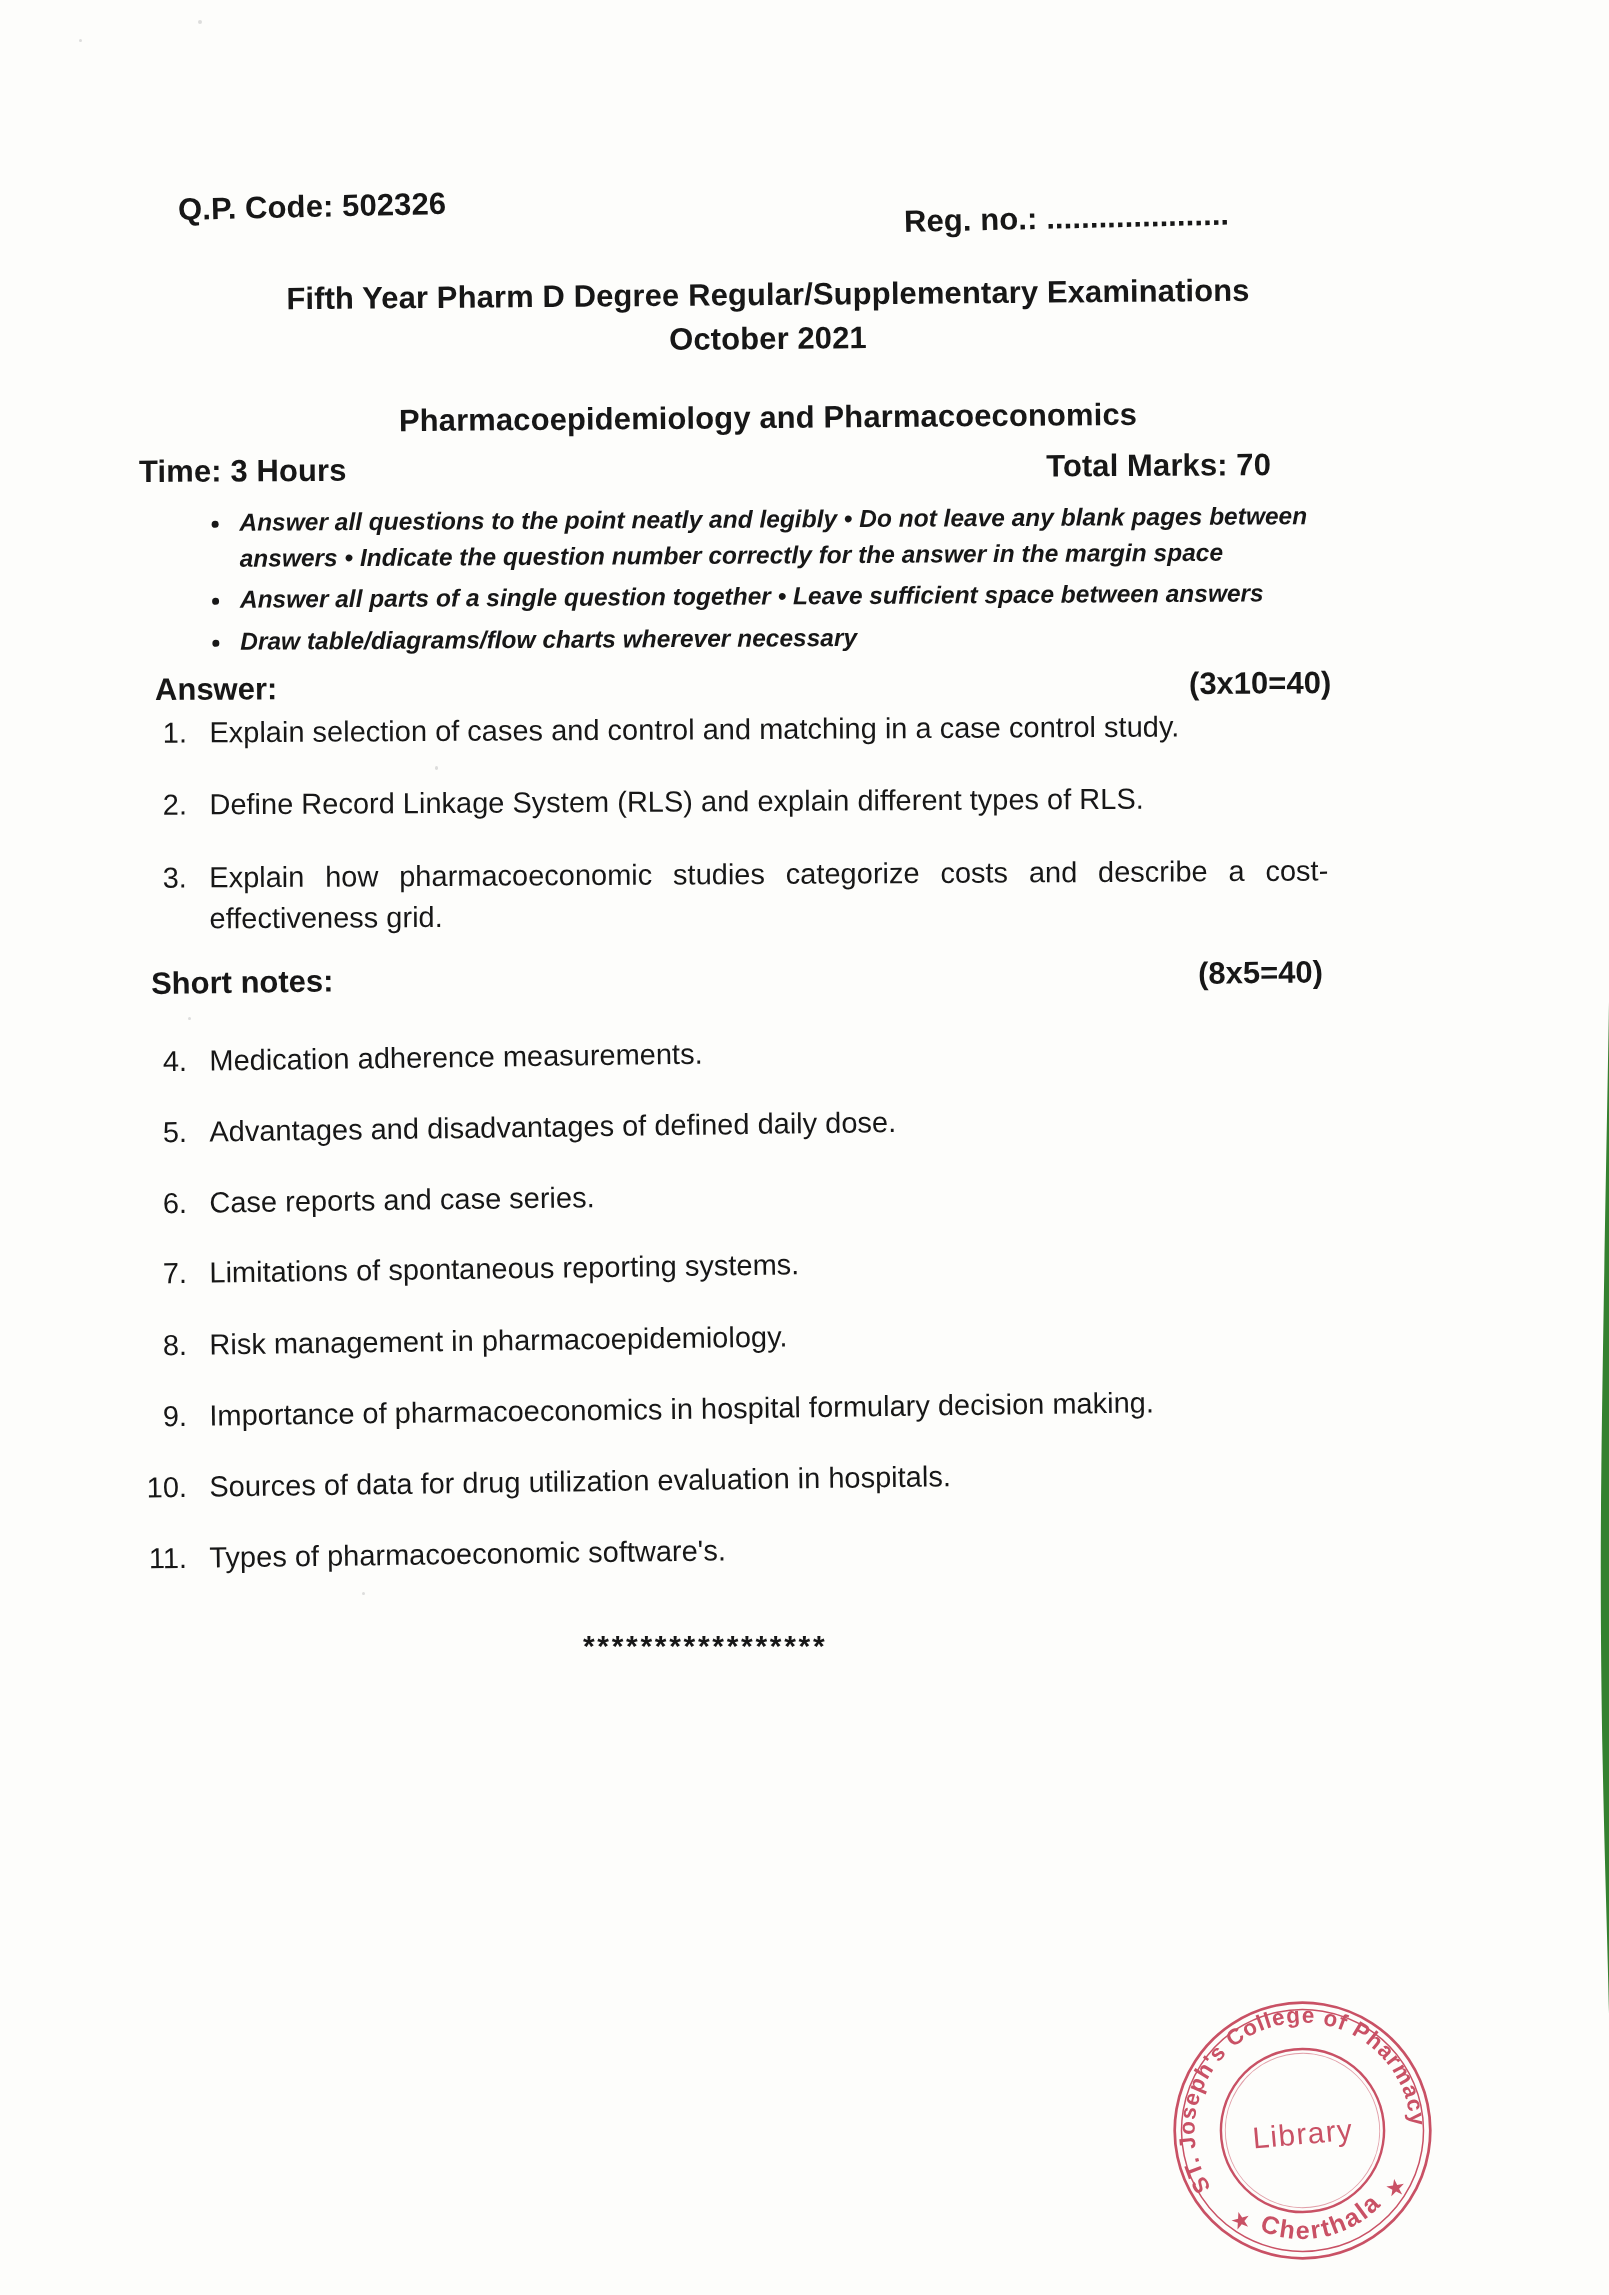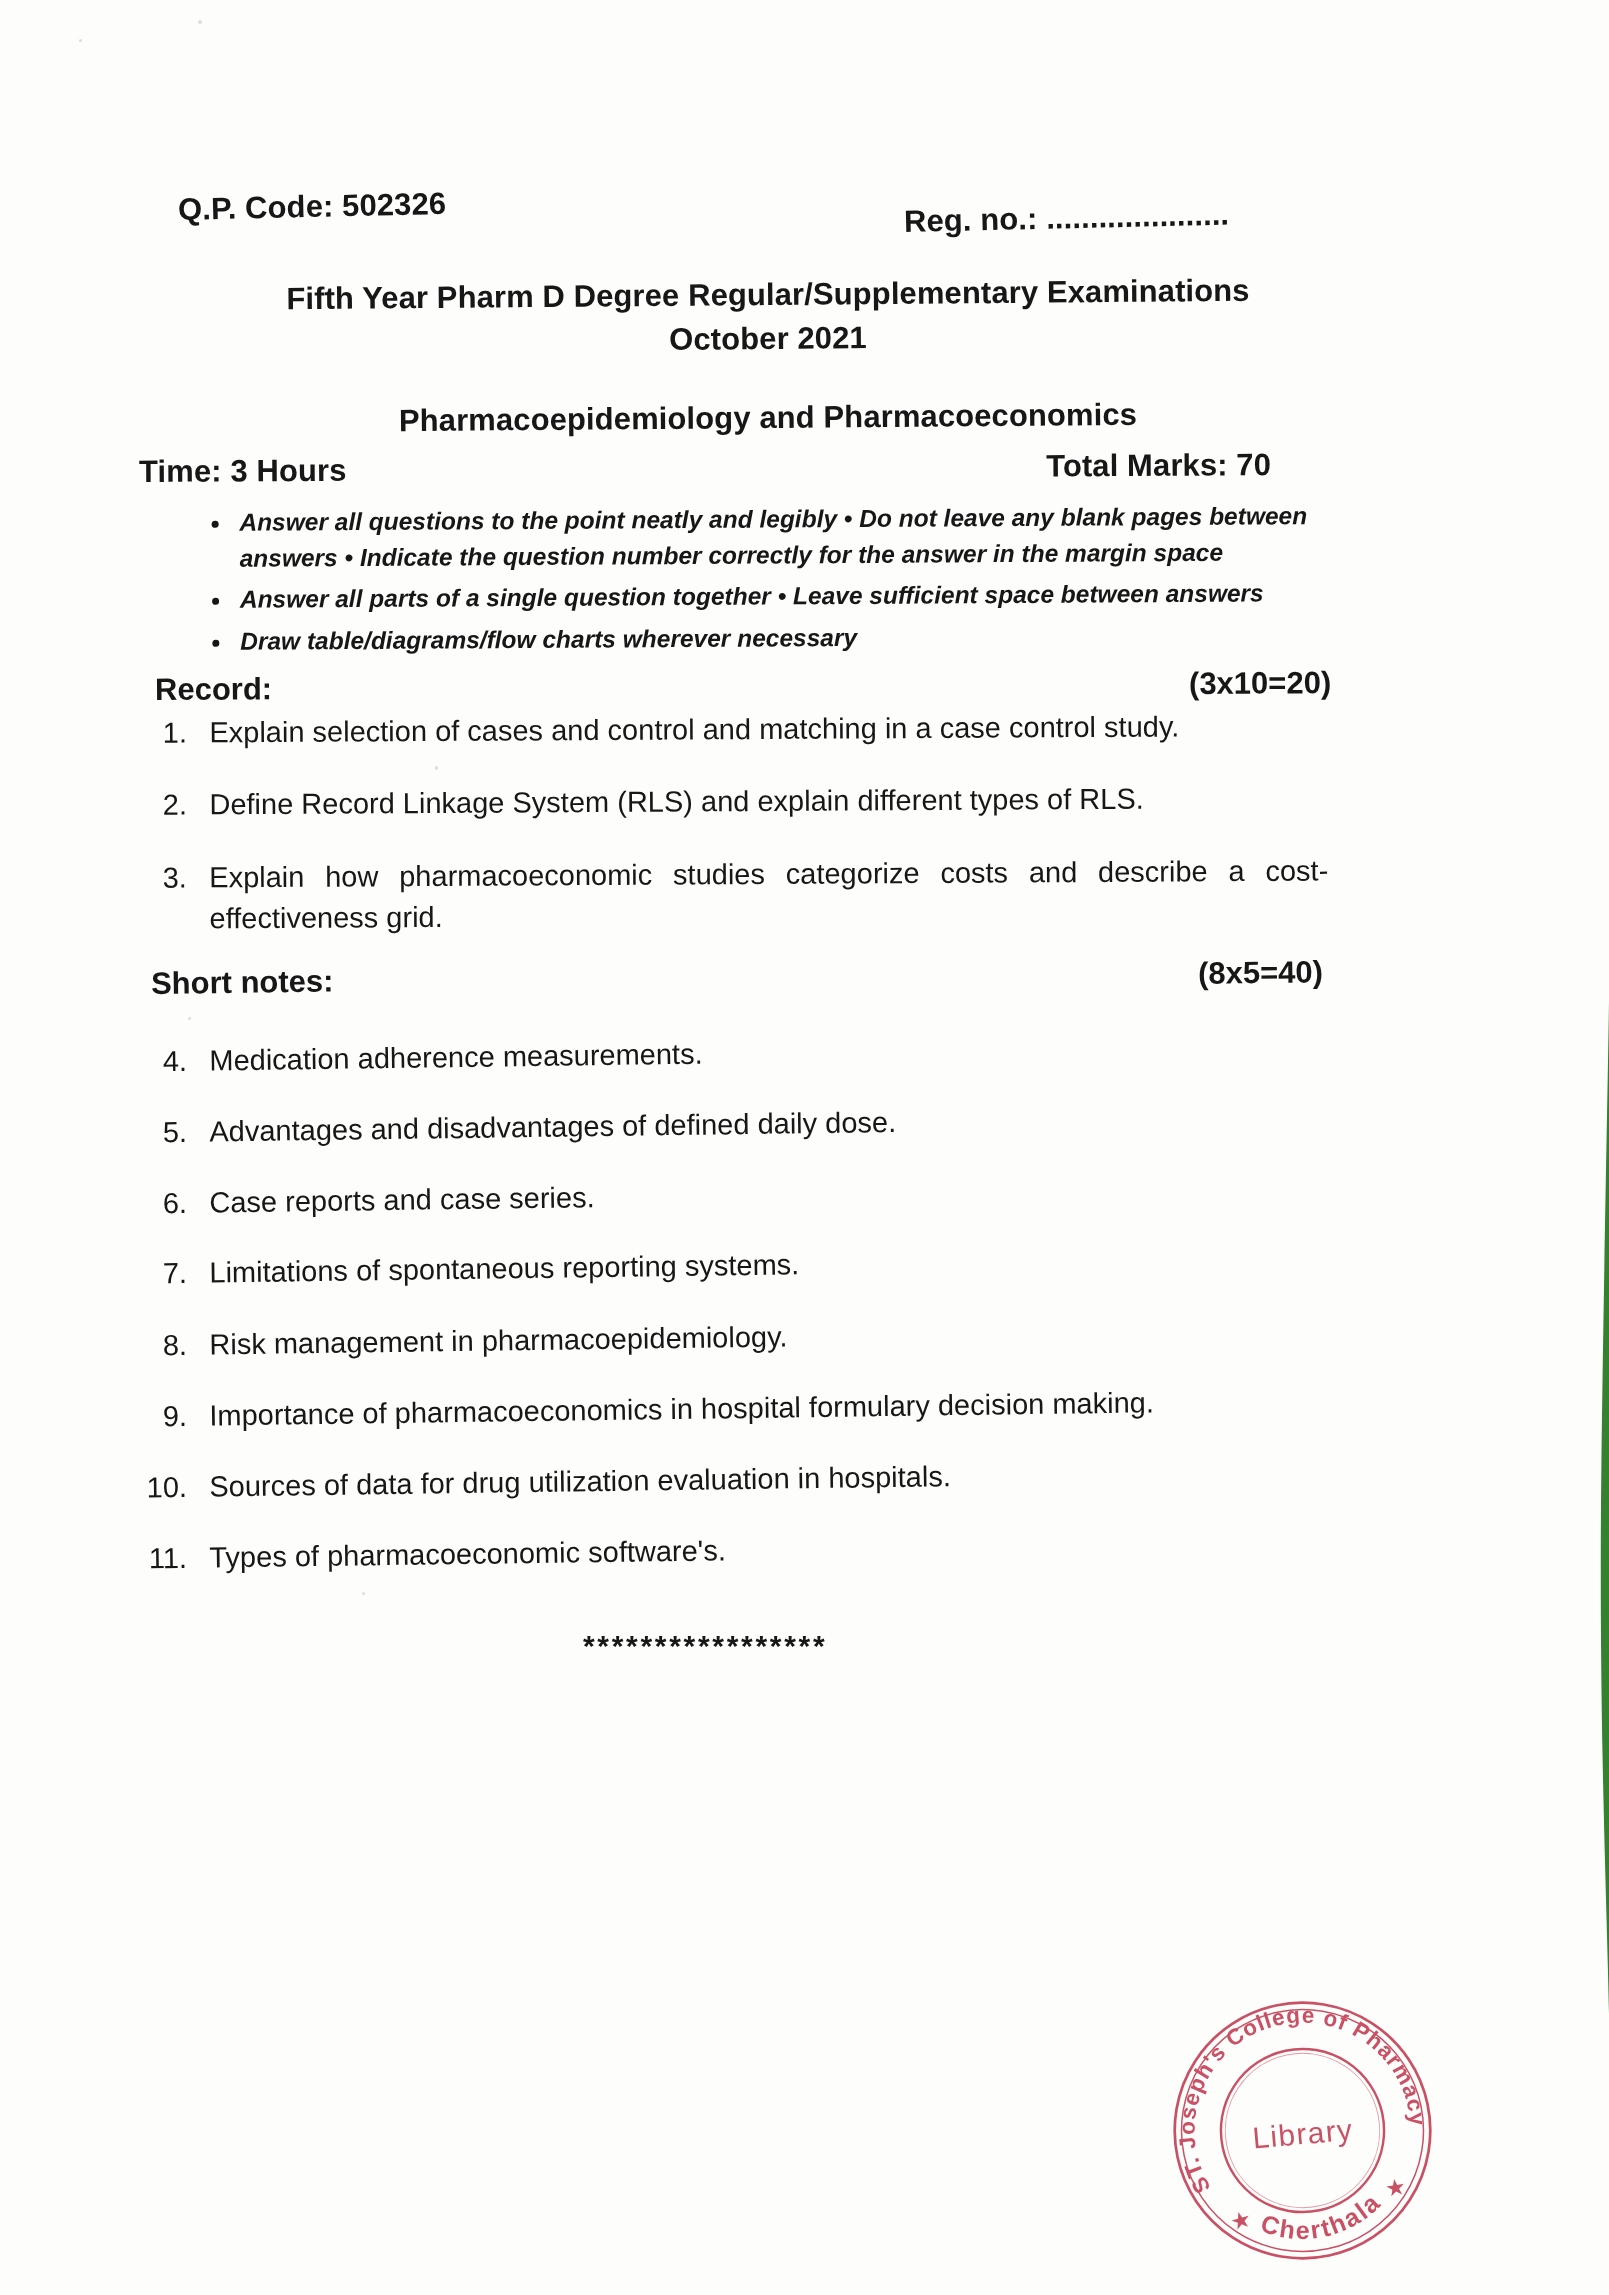--- a/index.html
+++ b/index.html
@@ -46,22 +46,22 @@
     <span class="hdr">Time: 3 Hours</span>
     <span class="hdr">Total Marks: 70</span>
   </div>
 
   <ul class="abs instr tilt-c">
     <li>Answer all questions to the point neatly and legibly • Do not leave any blank pages between answers  •  Indicate the question number correctly for the answer in the margin space</li>
     <li>Answer all parts of a single question together • Leave sufficient space between answers</li>
     <li>Draw table/diagrams/flow charts wherever necessary</li>
   </ul>
 
-  <div class="abs sect-head tilt-c" style="left:155px;top:672px;">Record:</div>
-  <div class="abs sect-head tilt-c" style="left:1189px;top:666px;">(3x10=20)</div>
+  <div class="abs sect-head tilt-c" style="left:155px;top:672px;">Answer:</div>
+  <div class="abs sect-head tilt-c" style="left:1189px;top:666px;">(3x10=40)</div>
 
   <div class="abs q-row tilt-c" style="left:102px;top:713px;width:1238px;">
     <span class="q-num">1.</span>
     <span class="q-text">Explain selection of cases and control and matching in a case control study.</span>
   </div>
   <div class="abs q-row tilt-c" style="left:102px;top:785px;width:1238px;">
     <span class="q-num">2.</span>
     <span class="q-text">Define Record Linkage System (RLS) and explain different types of RLS.</span>
   </div>
   <div class="abs q-row tilt-c" style="left:102px;top:858px;width:1238px;">

